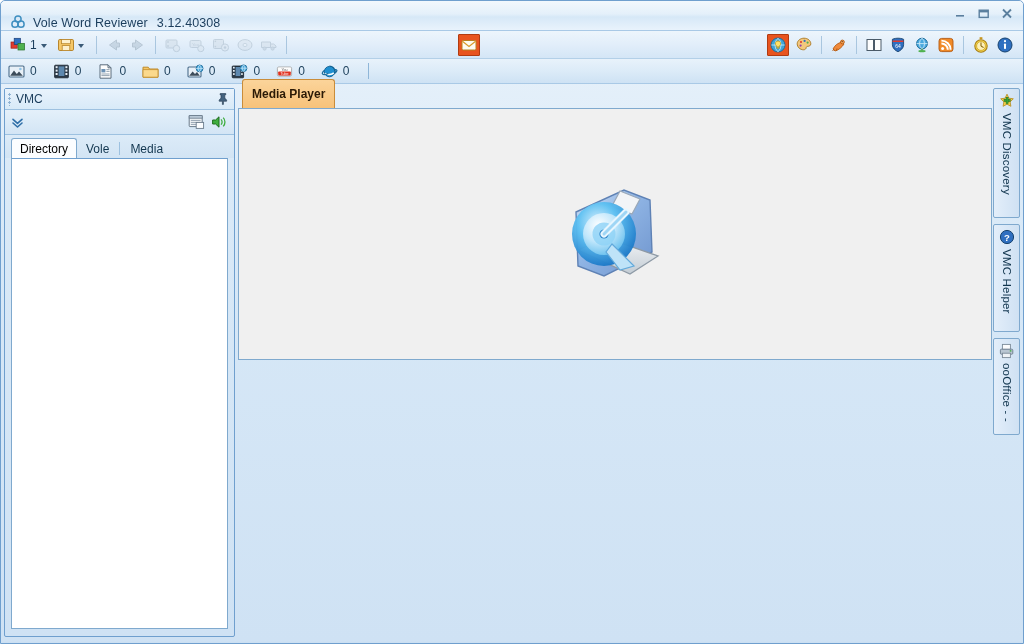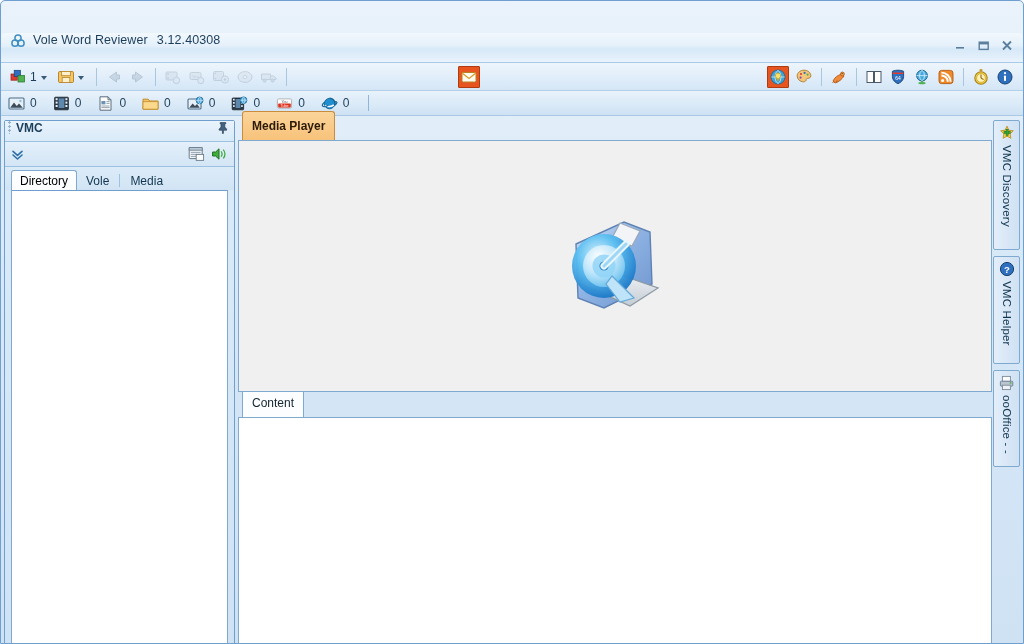--- a/index.html
+++ b/index.html
@@ -22,24 +22,23 @@
     overflow: hidden;
   }
 
   
   #title-bar {
     position: relative;
     height: 30px;
     background: linear-gradient(180deg, #f2f8fd 0%, #e4f0fa 45%, #d6e8f7 55%, #e9f3fc 100%);
     border-bottom: 1px solid #a9c9e6;
     display: flex;
-    align-items: flex-start;
+    align-items: flex-end;
     padding: 0 4px 0 9px;
     border-radius: 4px 4px 0 0;
-    margin-top: 32px;
   }
   .title-icon { width: 16px; height: 16px; margin-right: 7px; flex: 0 0 auto; }
   #title-text {
     font-size: 12.5px;
     color: #1b3d5c;
     white-space: nowrap;
     letter-spacing: .1px;
   }
   #title-version { margin-left: 9px; color: #1b3d5c; }
   #window-controls {
@@ -127,25 +126,24 @@
   #left-dock {
     width: 231px;
     margin: 2px 0 4px 3px;
     display: flex; flex-direction: column;
     background: linear-gradient(180deg, #dcebf8 0%, #cfe2f4 100%);
     border: 1px solid #6f9fce;
     border-radius: 2px;
   }
   #dock-title {
     height: 21px;
-    display: flex; 
+    display: flex; align-items: center;
     padding: 0 4px 0 3px;
     background: linear-gradient(180deg, #e9f3fc 0%, #d8eaf8 100%);
     border-bottom: 1px solid #9dc1e0;
-    font-weight: bold;
   }
   .grip-dots {
     width: 3px; height: 13px;
     margin-right: 5px;
     background-image:
       radial-gradient(circle at 1.5px 1.5px, #8fb2d2 1px, transparent 1.2px);
     background-size: 3px 4px;
   }
   #dock-title-text { flex: 1 1 auto; font-size: 12px; color: #1b3d5c; }
   #dock-pin { width: 14px; height: 14px; }
@@ -751,30 +749,20 @@
               <circle cx="50" cy="56" r="4.6" fill="#2f86c8"></circle>
 
               <path d="M50 56 L72 34" stroke="#e8f6fe" stroke-width="7" stroke-linecap="round"></path>
               <path d="M50 56 L72 34" stroke="#9fd6f5" stroke-width="3" stroke-linecap="round"></path>
               <path d="M58 66 L80 88 L66 92 L52 74 Z" fill="#bfe3f8" stroke="#62a9db" stroke-width="1.2"></path>
             </svg>
           </span>
         </div>
       </div>
 
-      <div class="pane" id="content-pane">
-        <div class="pane-tabstrip">
-          <div class="pane-tab content">
-            <span>Content</span>
-          </div>
-        </div>
-        <div class="pane-body" id="content-body">
-          <span></span>
-        </div>
-      </div>
     </div>
 
     <div id="right-strip">
 
       <div class="vtab" id="vtab-discovery">
         <span class="vtab-icon">
           <svg width="16" height="16" viewBox="0 0 16 16">
             <path d="M8 1.2 L9.9 5.2 L14.3 5.8 L11.1 8.9 L11.9 13.3 L8 11.2 L4.1 13.3 L4.9 8.9 L1.7 5.8 L6.1 5.2 Z" fill="#f5d24a" stroke="#b8912a" stroke-width=".9"></path>
             <rect x="5" y="6.4" width="6.2" height="2" fill="#3fae3f" stroke="#1f6f1f" stroke-width=".6"></rect>
             <rect x="7.1" y="4.3" width="2" height="6.2" fill="#3fae3f" stroke="#1f6f1f" stroke-width=".6"></rect>

